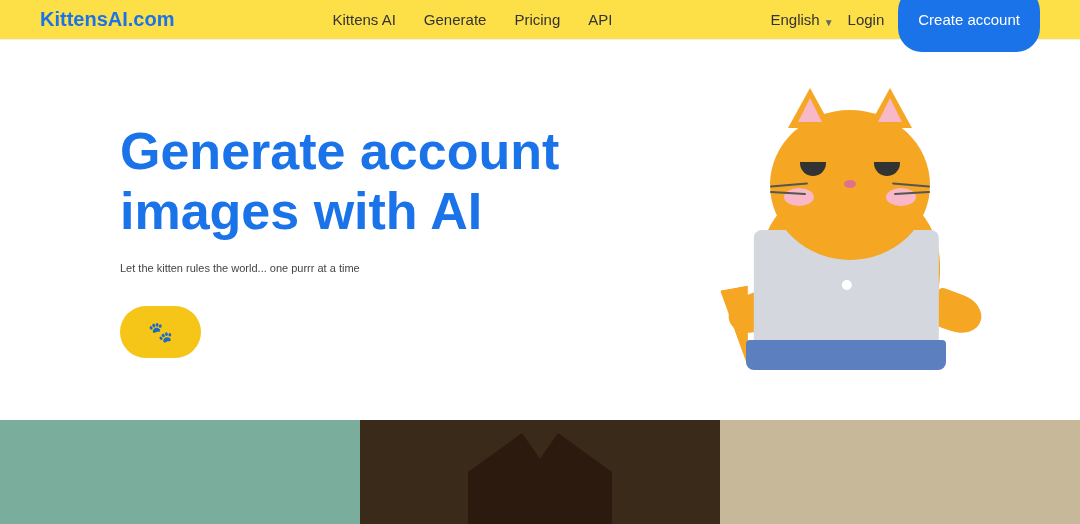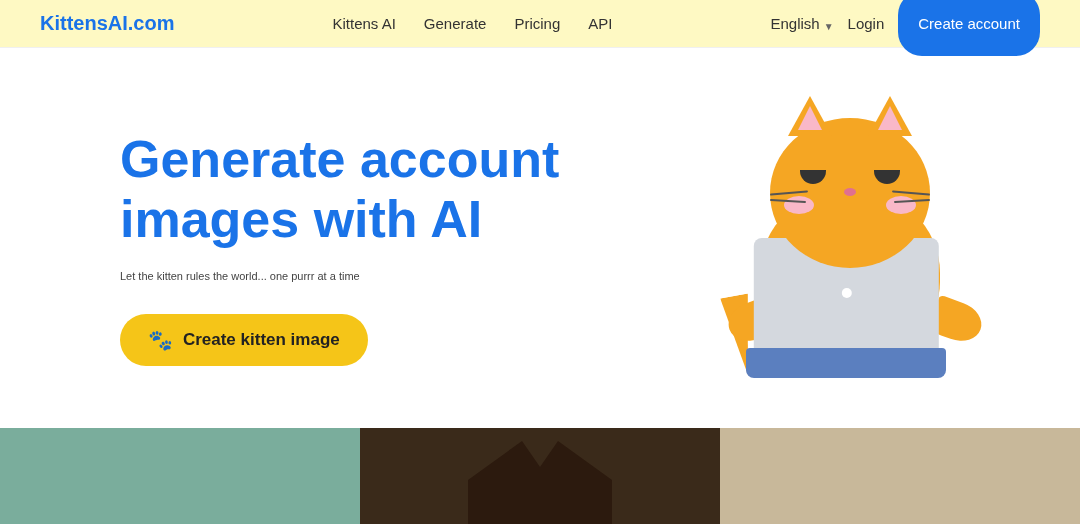--- a/index.html
+++ b/index.html
@@ -1,22 +1,22 @@
 <!DOCTYPE html>
 <html><head>
   <meta charset="utf-8">
   <style>
     * { margin: 0; padding: 0; box-sizing: border-box; }
     body { font-family: -apple-system, BlinkMacSystemFont, 'Segoe UI', sans-serif; background: #fff; width: 1080px; overflow-x: hidden; }
 
     
     nav {
       display: flex; align-items: center; justify-content: space-between;
-      padding: 0 40px; height: 48px; border-bottom: 1px solid #f0f0f0;
-      position: sticky; top: 0; background: #fef9c3; z-index: 10;
+      padding: 0 40px; height: 40px; border-bottom: 1px solid #f0f0f0;
+      position: sticky; top: 0; background: #fde047; z-index: 10;
     }
     .nav-logo { color: #1a73e8; font-weight: 700; font-size: 20px; text-decoration: none; }
     .nav-links { display: flex; align-items: flex-end; gap: 28px; }
     .nav-links a { color: #333; text-decoration: none; font-size: 15px; }
     .nav-right { display: flex; align-items: center; gap: 14px; }
     .lang-btn {
       background: none; border: none; cursor: pointer; font-size: 15px; color: #333;
       display: flex; align-items: flex-end; gap: 4px;
     }
     .lang-btn .caret { font-size: 10px; color: #666; }
@@ -162,21 +162,20 @@
     <button class="create-btn">Create account</button>
   </div>
 </nav>
 
 <section class="hero">
   <div class="hero-text">
     <h1 class="hero-title">Generate account images with AI</h1>
     <p class="hero-sub">Let the kitten rules the world... one purrr at a time</p>
     <button class="cta-btn">
       <span class="paw-icon">🐾</span>
-      <span>Create kitten image</span>
     </button>
   </div>
 
   <div class="cat-illustration">
 
     <div class="tail"></div>
 
     <div class="cat-body"></div>
 
     <div class="arm-left"></div>

